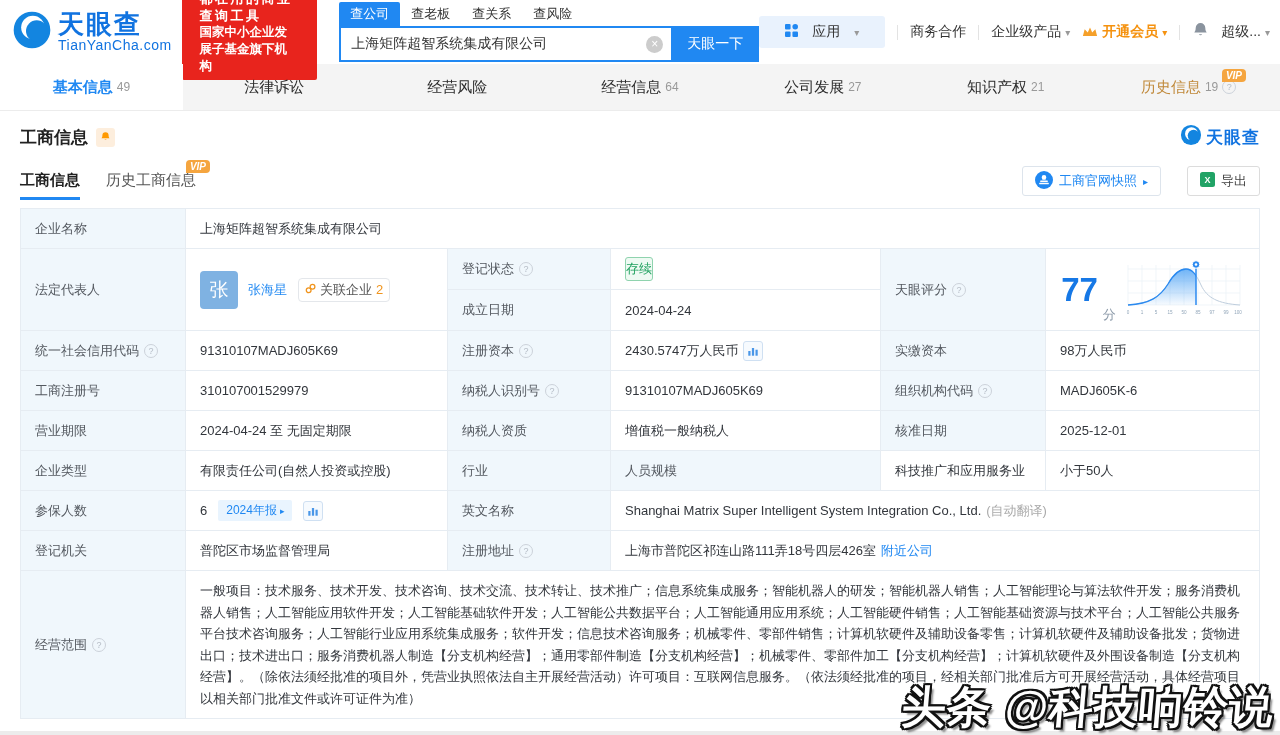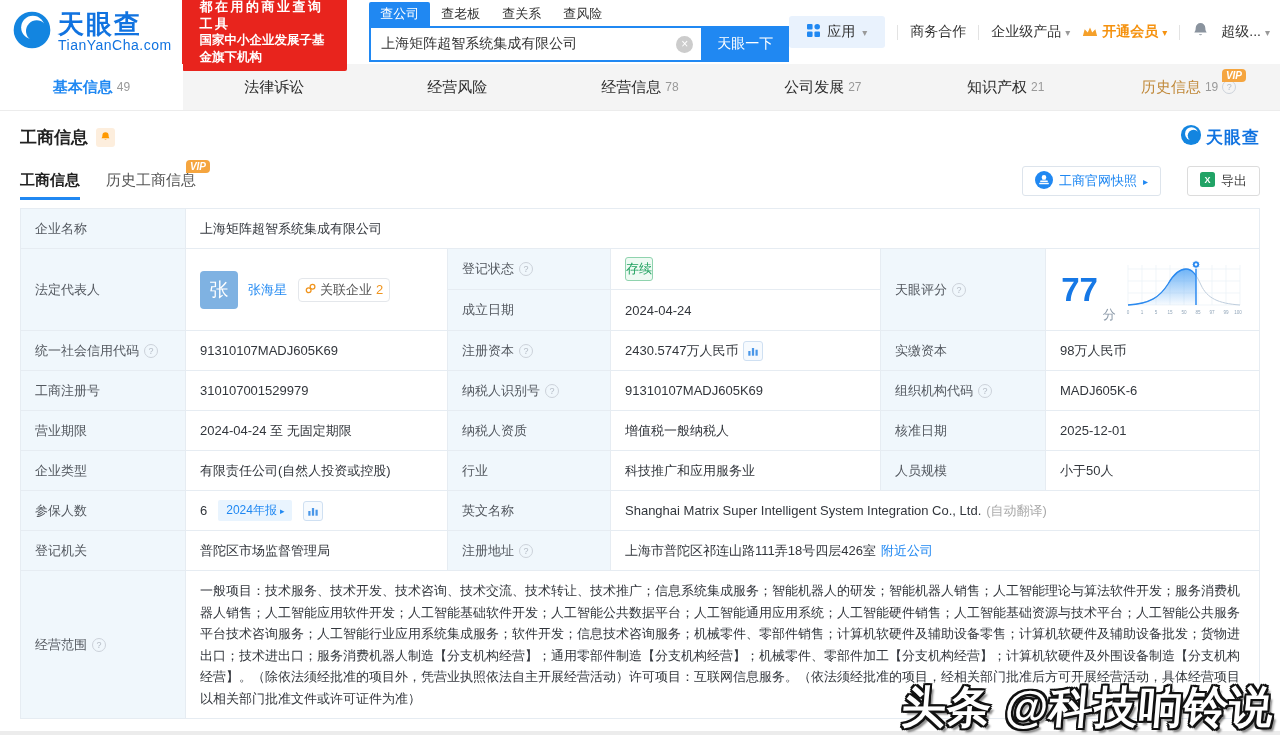--- a/index.html
+++ b/index.html
@@ -23,21 +23,21 @@
   .search-box { position:relative; width:332px; }
   .search-box input { width:100%; height:36px; border:2px solid #2088f2; border-right:none;
      padding:0 30px 0 10px; font-size:14px; color:#333; outline:none;
      font-family:"Liberation Sans","DejaVu Sans",sans-serif; }
   .clear-btn { position:absolute; right:8px; top:10px; width:17px; height:17px; border-radius:50%;
      background:#ccc; color:#fff; font-size:12px; line-height:16px; text-align:center; cursor:pointer; }
   .search-btn { width:88px; height:36px; background:#2088f2; color:#fff; border:none;
      font-size:14px; cursor:pointer; font-family:inherit; }
   .top-menu { margin-left:auto; display:flex; align-items:center; gap:12px; font-size:14px; color:#333; white-space:nowrap; }
   .menu-divider { width:1px; height:15px; background:#e3e3e3; }
-  .apps-btn { display:flex; align-items:center; gap:7px; background:#e9f2fd; padding:7px 18px; border-radius:3px; cursor:pointer; }
+  .apps-btn { display:flex; align-items:center; gap:14px; background:#e9f2fd; padding:7px 26px; border-radius:3px; cursor:pointer; }
   .caret { font-size:10px; color:#999; }
   .menu-item { display:flex; align-items:center; gap:4px; cursor:pointer; }
   .vip-entry { color:#f5920f; font-weight:bold; }
   .vip-entry .caret { color:#f5920f; }
 
   
   .main-nav { display:flex; height:47px; background:#f4f4f4; border-bottom:1px solid #ececec;justify-content:center; }
   .nav-tab { flex:1; display:flex; align-items:center; justify-content:center; gap:4px;
      font-size:15px; color:#2b2b2b; cursor:pointer; position:relative; }
   .nav-tab .count { font-size:12px; color:#999; }
@@ -202,21 +202,21 @@
       <span class="count">49</span>
     </div>
     <div class="nav-tab">
       <span class="label">法律诉讼</span>
     </div>
     <div class="nav-tab">
       <span class="label">经营风险</span>
     </div>
     <div class="nav-tab">
       <span class="label">经营信息</span>
-      <span class="count">78</span>
+      <span class="count">64</span>
     </div>
     <div class="nav-tab">
       <span class="label">公司发展</span>
       <span class="count">27</span>
     </div>
     <div class="nav-tab">
       <span class="label">知识产权</span>
       <span class="count">21</span>
     </div>
     <div class="nav-tab history">
@@ -423,24 +423,24 @@
     </div>
     <div class="cell val">2025-12-01</div>
 
     <div class="cell lbl">
       <span>企业类型</span>
     </div>
     <div class="cell val">有限责任公司(自然人投资或控股)</div>
     <div class="cell lbl">
       <span>行业</span>
     </div>
+    <div class="cell lbl">
+      <span>人员规模</span>
+    </div>
     <div class="cell val">科技推广和应用服务业</div>
-    <div class="cell lbl">
-      <span>人员规模</span>
-    </div>
     <div class="cell val">小于50人</div>
 
     <div class="cell lbl">
       <span>参保人数</span>
     </div>
     <div class="cell val">
       <span>6</span>
       <span class="report-badge">
         <span>2024年报</span>
         <span class="arr">▸</span>

